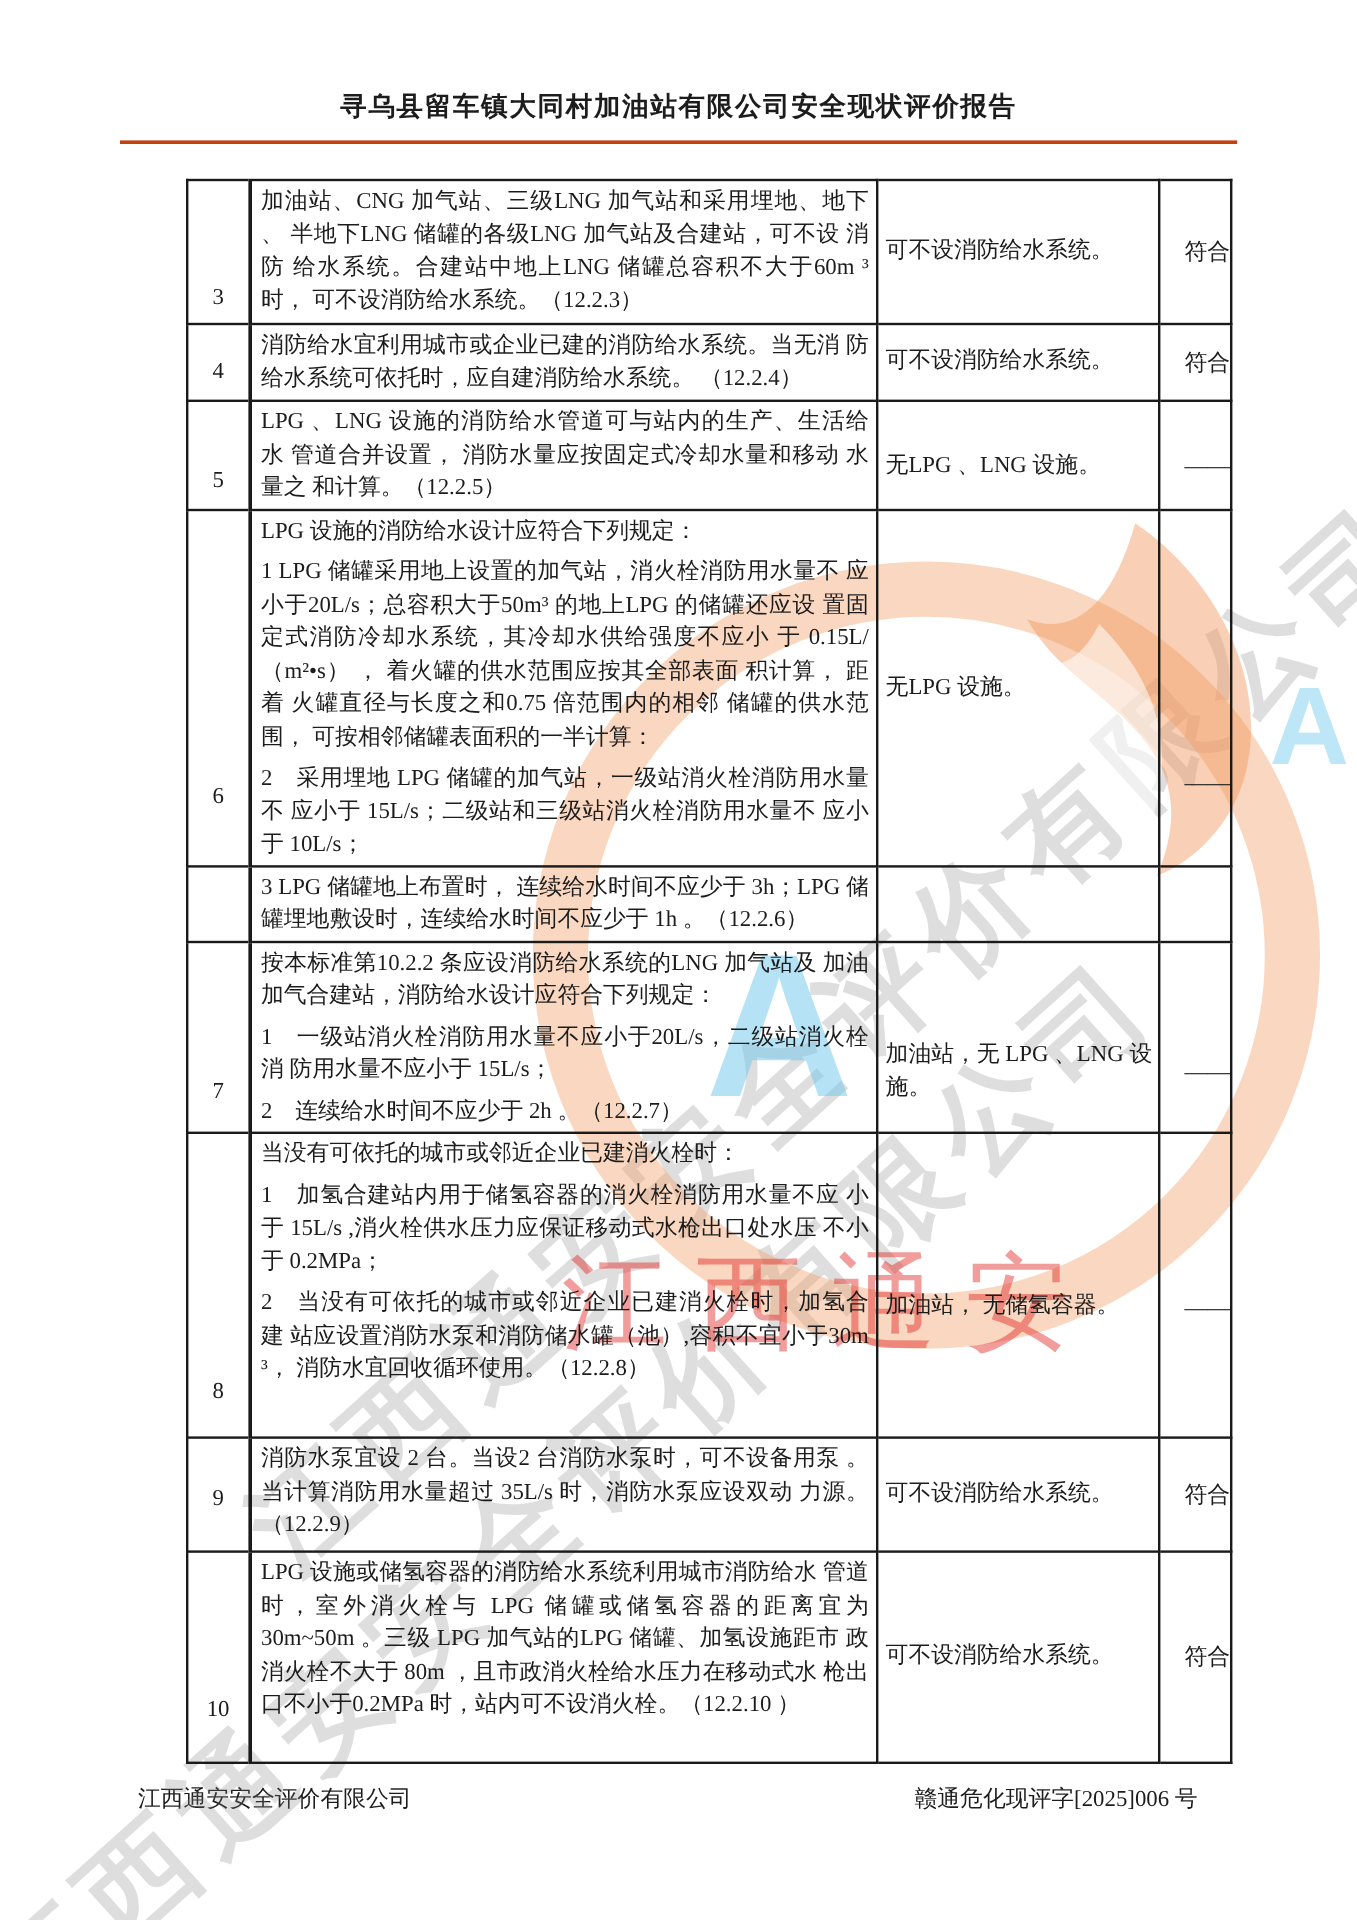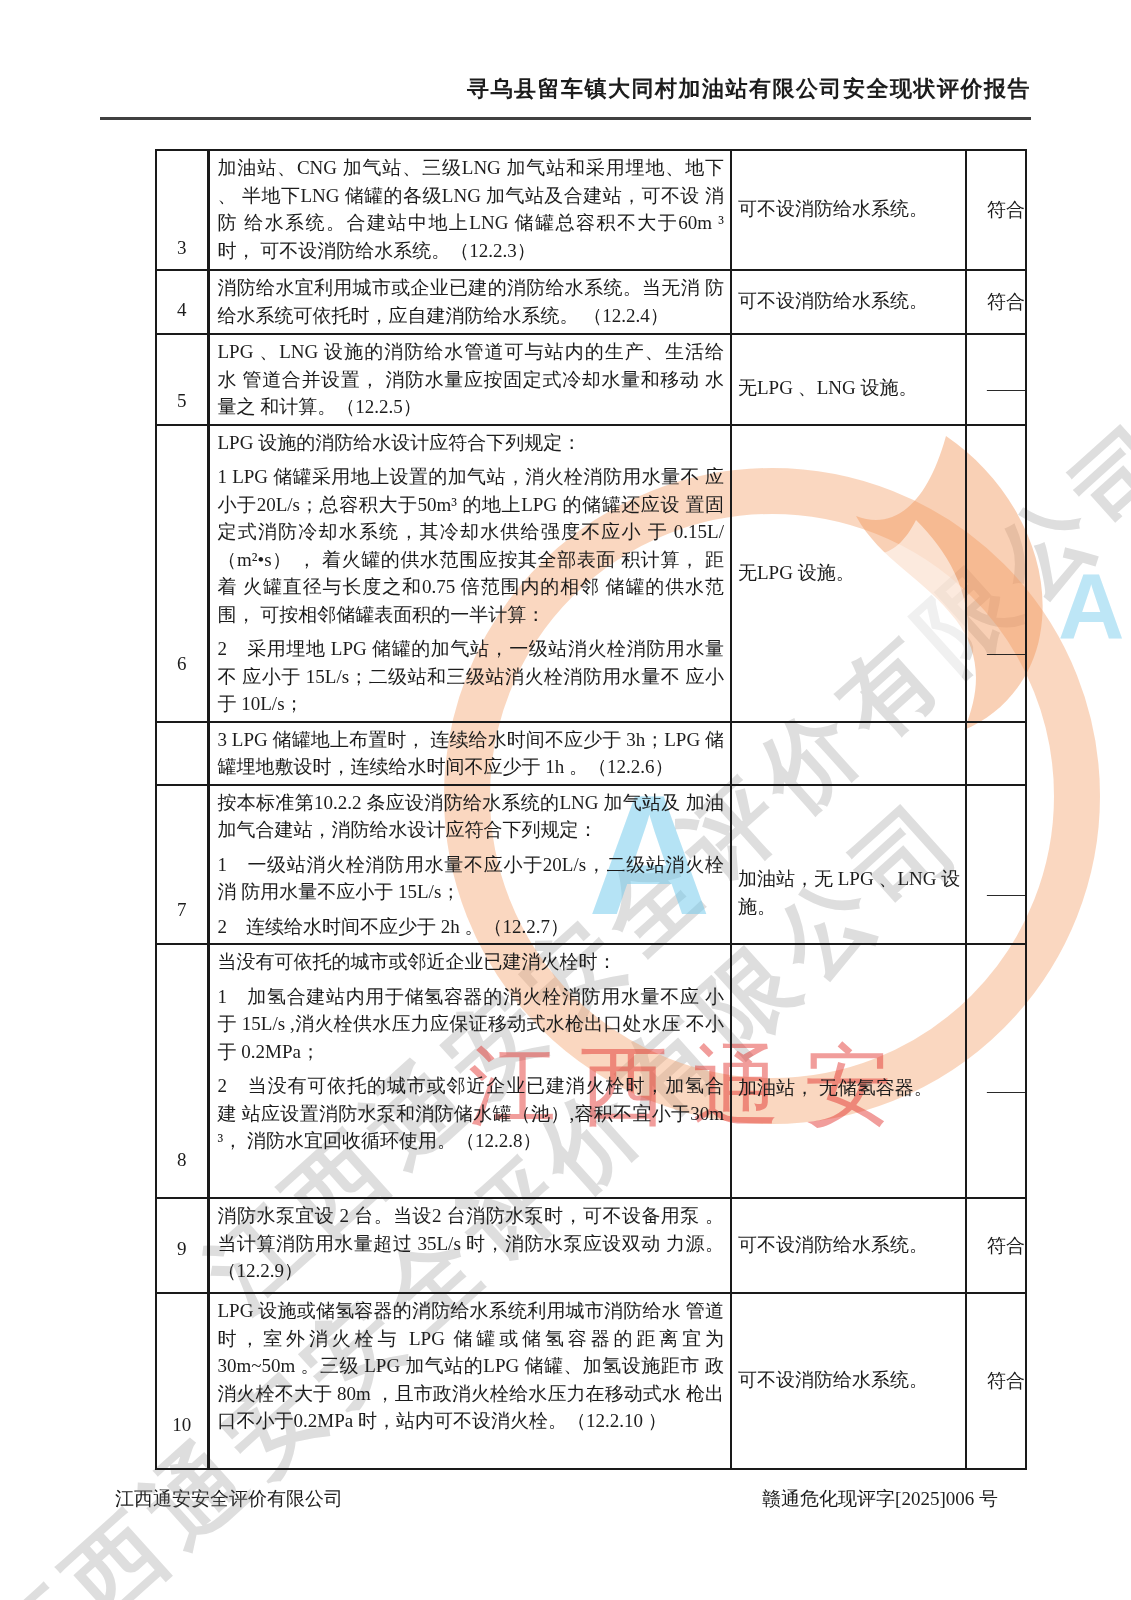--- a/index.html
+++ b/index.html
@@ -7,22 +7,22 @@
   body { font-family:"Liberation Serif","DejaVu Serif",serif; }
   .page {
     position:relative; width:1131px; height:1600px;
     background:#ffffff; overflow:hidden; margin:0 auto;
     color:#1c1c1c;
   }
 
   
   .header {
     position:absolute; top:74px; left:100px; width:931px;
-    text-align:right; padding-bottom:13px;
-    border-bottom:3px solid #404040;
+    text-align:center; padding-bottom:13px;
+    border-bottom:3px solid #c2410c;
   }
   .header-title { font-size:22px; font-weight:bold; letter-spacing:1.5px; }
 
   
   .watermark { position:absolute; inset:0; z-index:1; pointer-events:none; }
   .wm-ring {
     position:absolute; left:444px; top:468px; width:656px; height:656px;
     border:46px solid rgba(243,159,104,0.42); border-radius:50%;
   }
   .wm-logo { position:absolute; left:796px; top:430px; }

